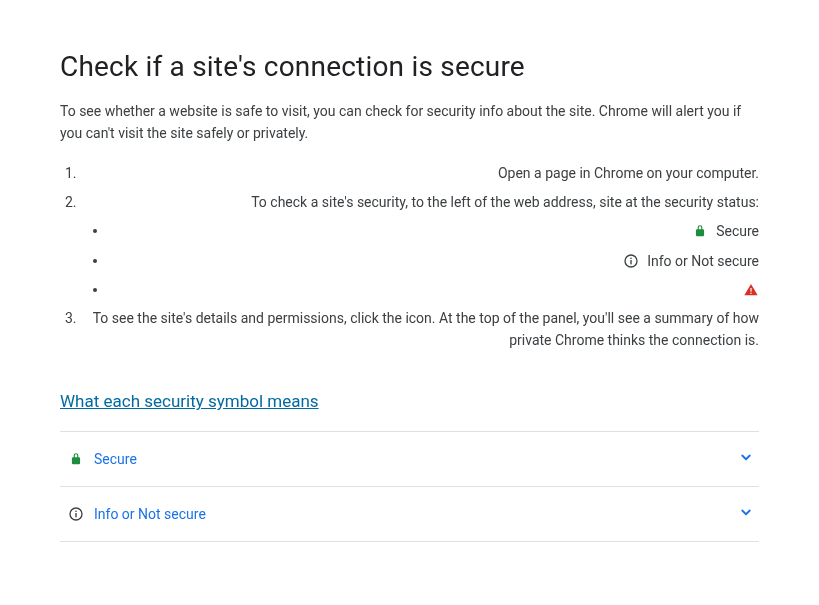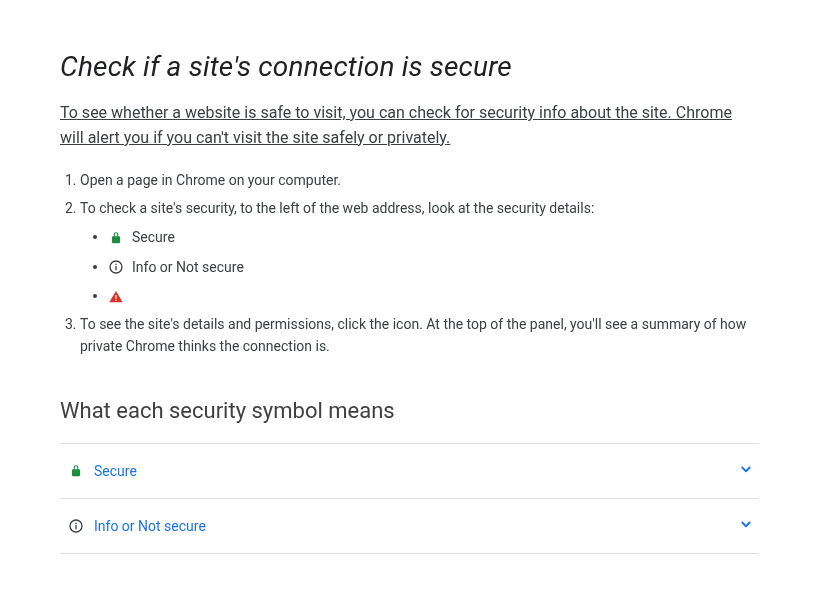--- a/index.html
+++ b/index.html
@@ -12,44 +12,44 @@
     max-width: 700px;
     margin: 0 auto;
     padding: 50px 60px 20px 60px;
   }
   h1 {
     font-size: 28px;
     font-weight: 400;
     color: #202124;
     margin: 0 0 18px 0;
     letter-spacing: 0.2px;
-    font-style: italic;
   }
   h2 {
-    font-size: 22px;
+    font-size: 17px;
     font-weight: 400;
-    color: #404040;
+    color: #0369a1;
     margin: 40px 0 14px 0;
+    text-decoration: underline;
   }
   p.intro {
-    font-size: 16px;
+    font-size: 14px;
     line-height: 1.55;
     margin: 0 0 18px 0;
     color: #3c4043;
-    text-decoration: underline;
   }
   ol {
     margin: 0 0 0 0;
     padding-left: 20px;
     font-size: 14px;
     line-height: 1.6;
     color: #3c4043;
   }
   ol > li {
     margin-bottom: 6px;
+    text-align: right;
   }
   ul.status-list {
     list-style: disc;
     margin: 6px 0 6px 0;
     padding-left: 28px;
   }
   ul.status-list li {
     margin-bottom: 6px;
     font-size: 14px;
   }
@@ -115,21 +115,21 @@
 
 <div class="page">
 
   <h1>Check if a site's connection is secure</h1>
 
   <p class="intro">To see whether a website is safe to visit, you can check for security info about the site. Chrome will alert you if you can't visit the site safely or privately.</p>
 
   <ol>
     <li>Open a page in Chrome on your computer.</li>
     <li>
-      <span>To check a site's security, to the left of the web address, look at the security details:</span>
+      <span>To check a site's security, to the left of the web address, site at the security status:</span>
       <ul class="status-list">
         <li>
           <span class="status-row">
             <span class="icon-slot">
                 <svg width="14" height="14">
                   <use href="#svg-lock"></use>
                 </svg>
               </span>
             <span>Secure</span>
           </span>

